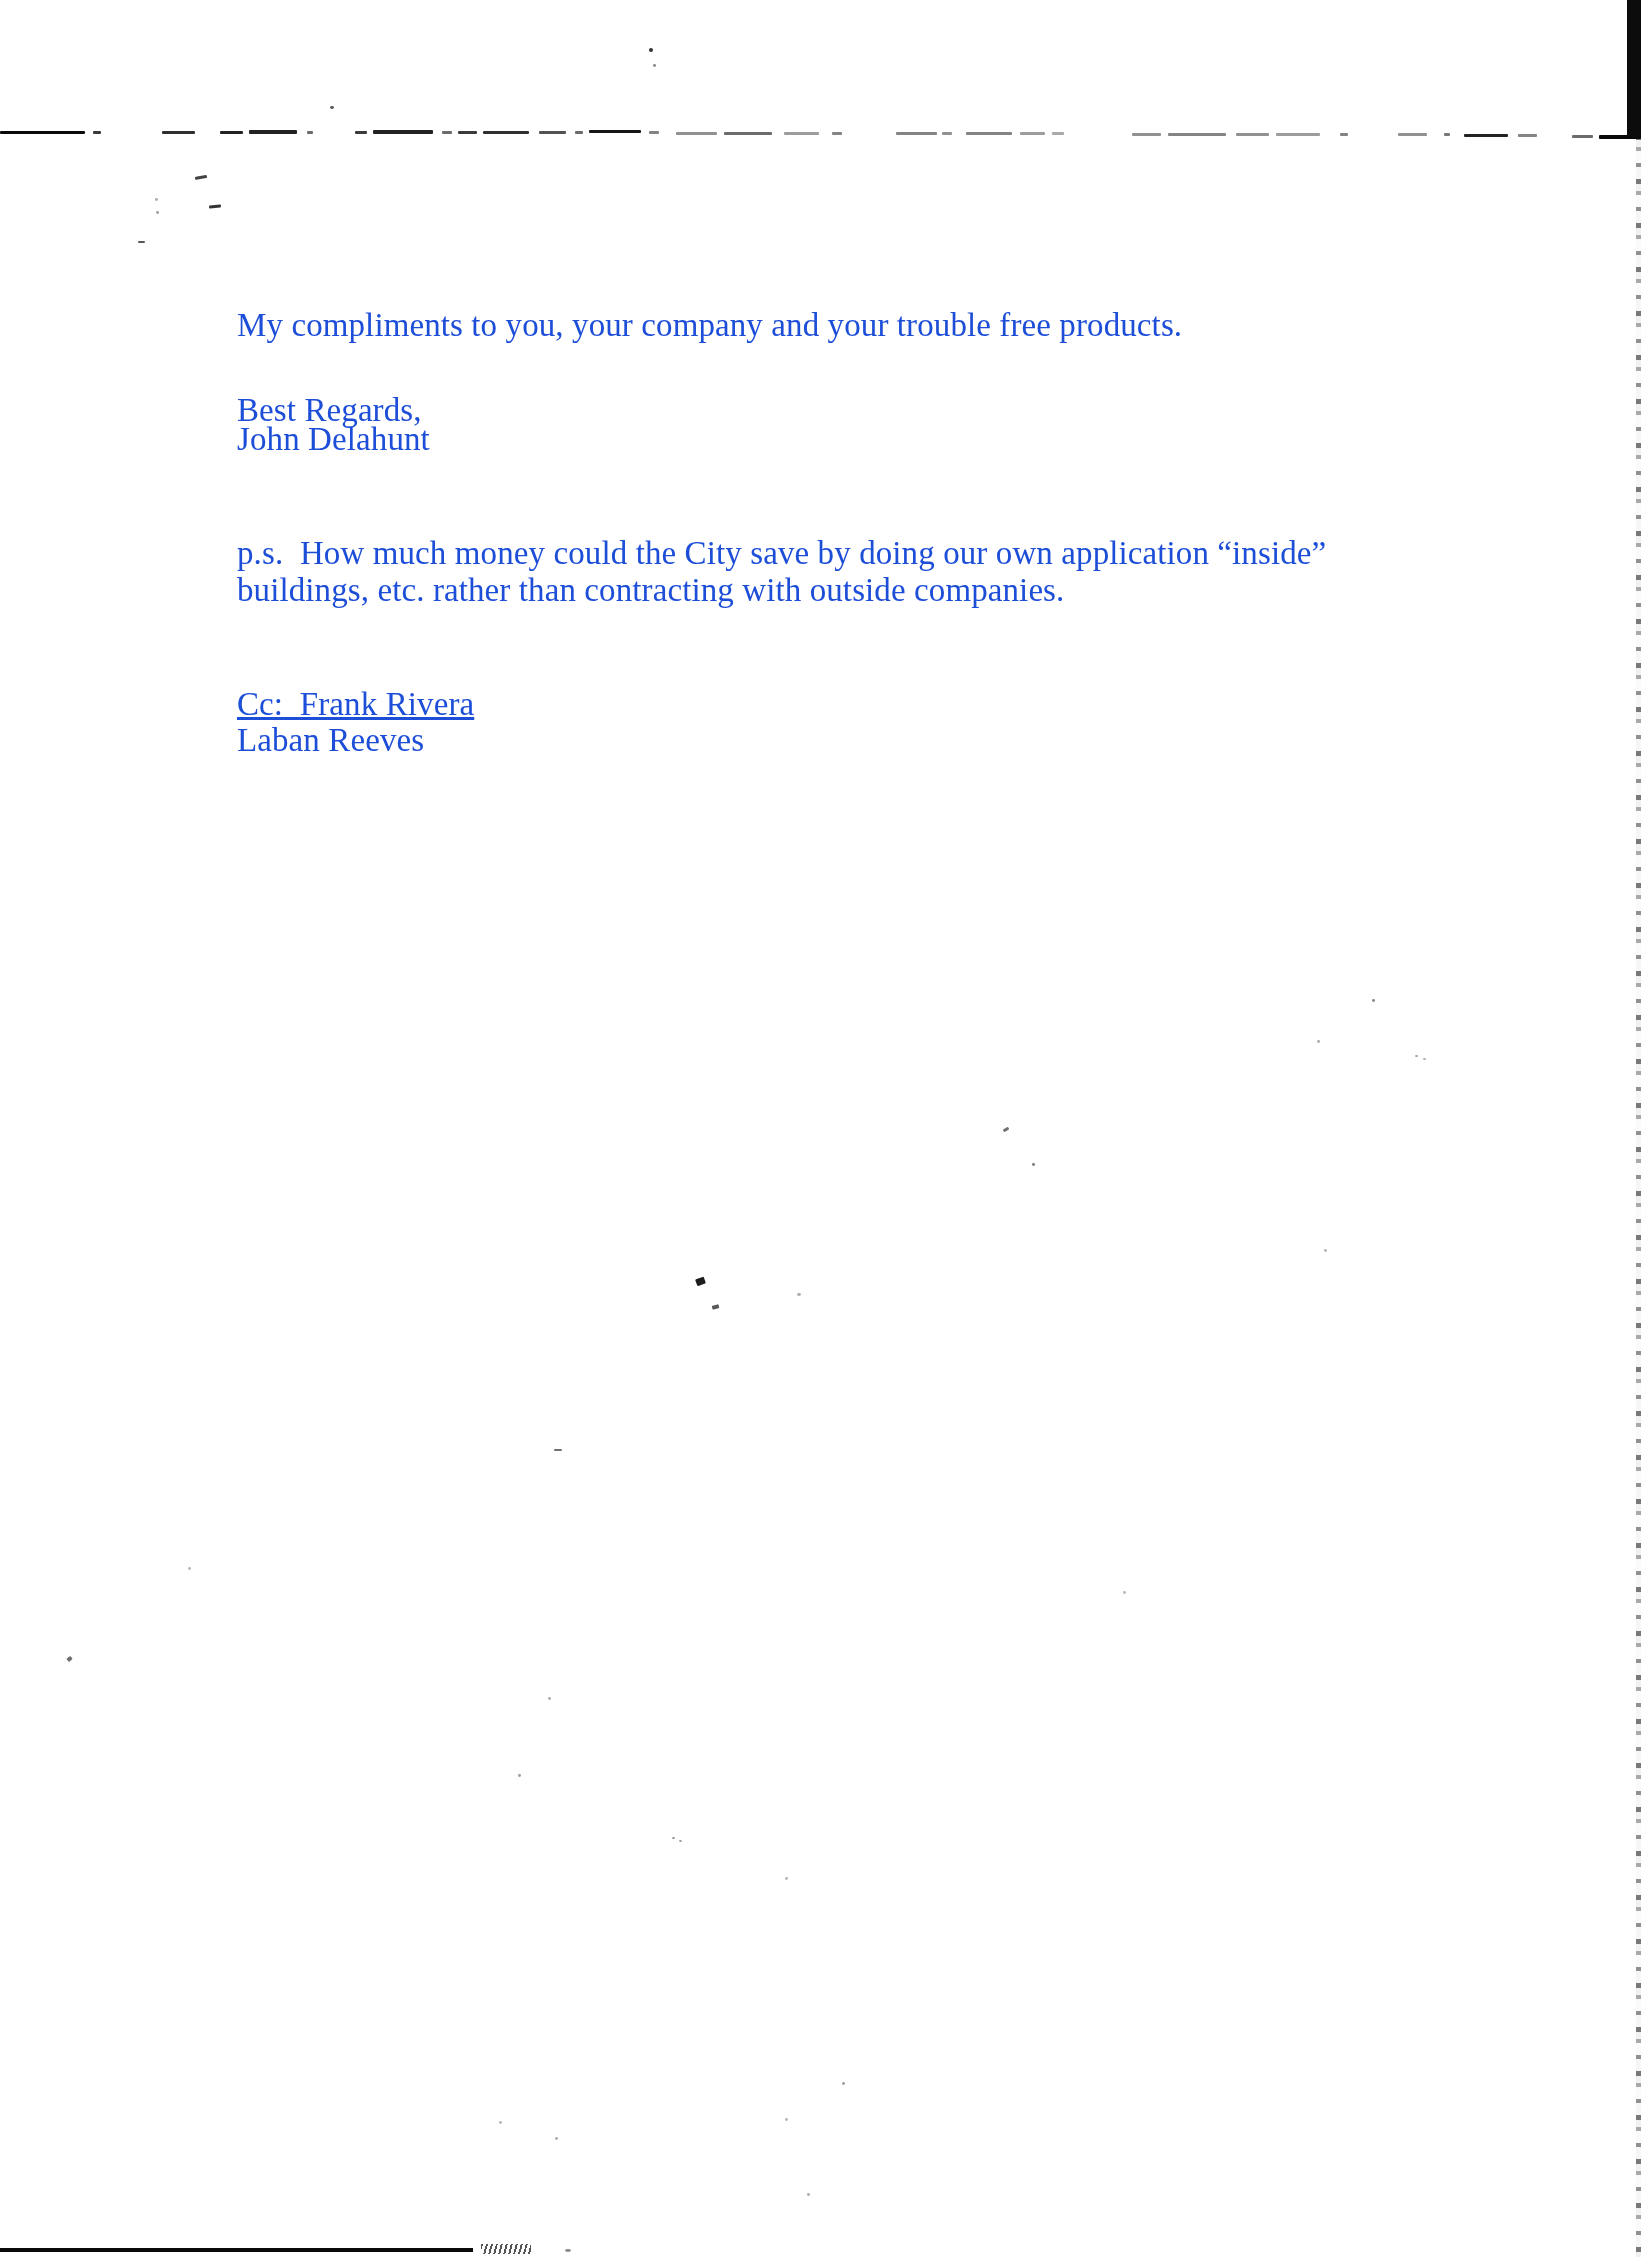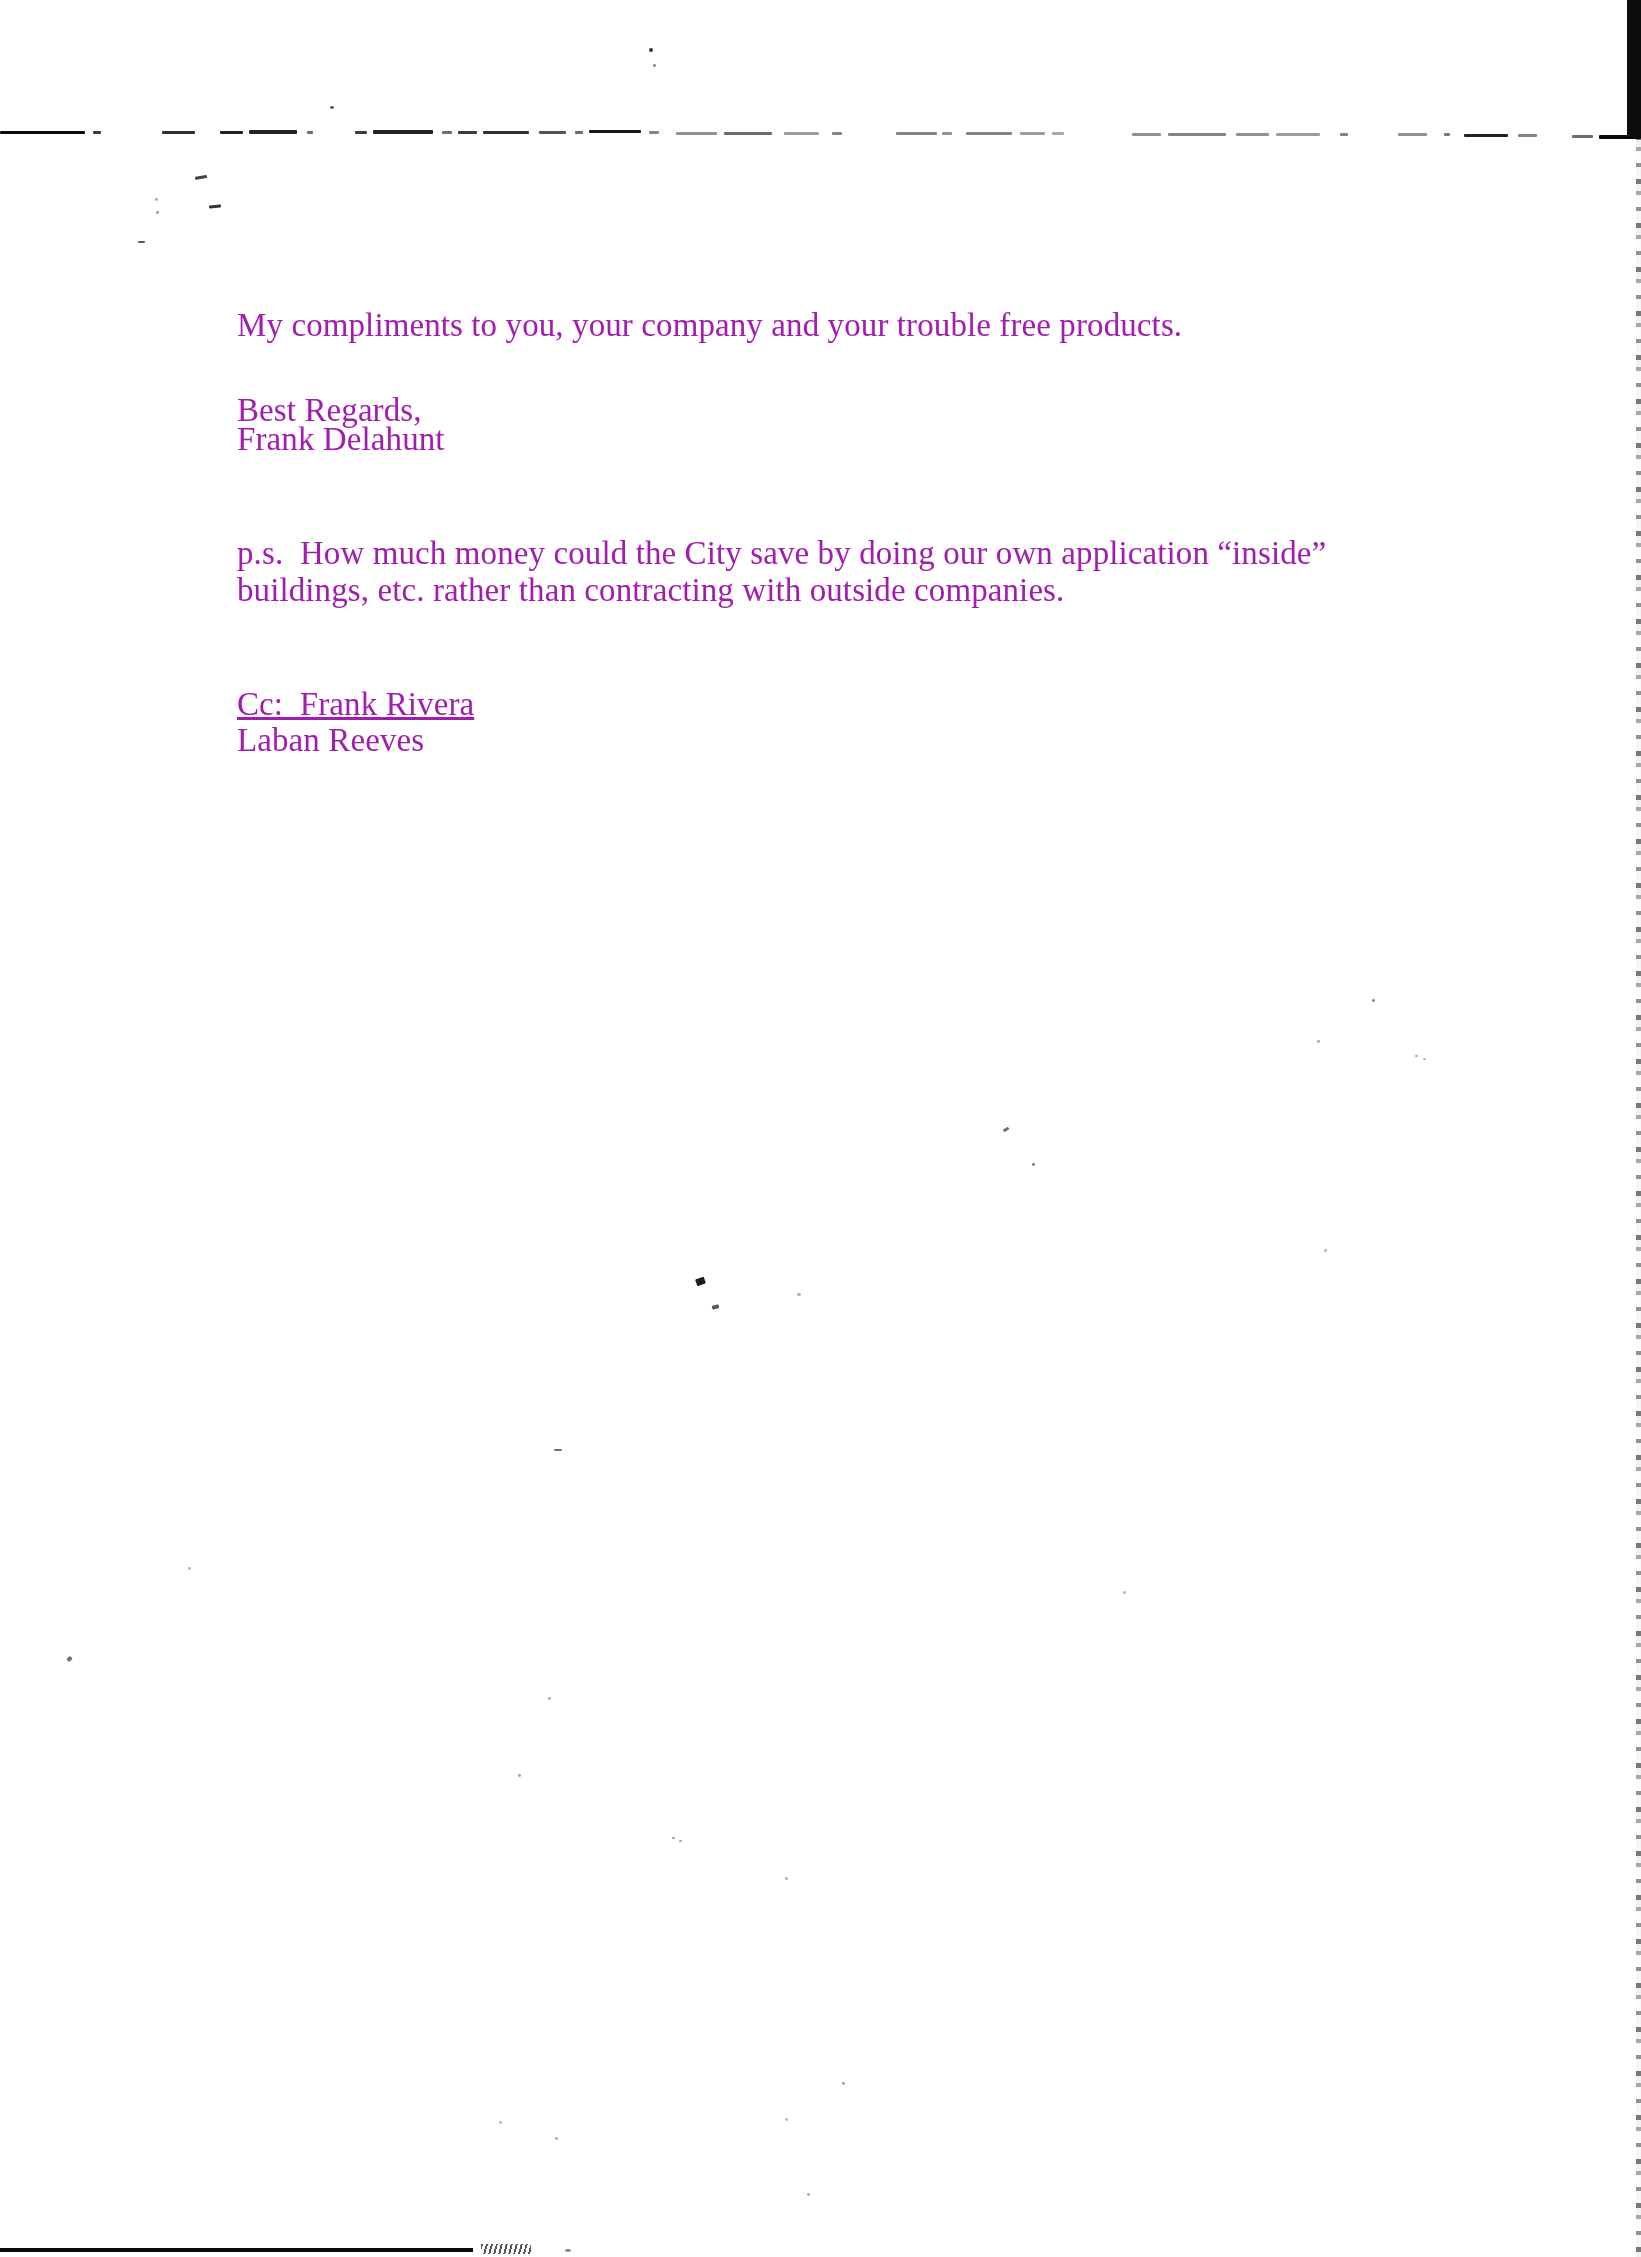--- a/index.html
+++ b/index.html
@@ -11,21 +11,21 @@
     font-family:"Liberation Serif","DejaVu Serif",serif;
   }
   
   .letter{position:absolute;inset:0;}
   .tline{
     position:absolute;
     left:237px;
     margin:0;
     font-size:33px;
     line-height:37px;
-    color:#a21caf;
+    color:#1d4ed8;
     white-space:pre-wrap;
     letter-spacing:0.1px;
   }
   .t-compliment{top:307px;}
   .t-signoff1{top:392px;}
   .t-signoff2{top:421px;}
   .t-ps1{top:535px;}
   .t-ps2{top:572px;}
   .t-cc1{top:686px;text-decoration:underline;}
   .t-cc2{top:722px;}
@@ -134,21 +134,21 @@
   <i class="speck" style="left:842px;top:2082px;width:2.9px;height:2.9px;opacity:.4;"></i>
   <i class="speck" style="left:785px;top:2118px;width:2.9px;height:2.9px;opacity:.3;"></i>
   <i class="speck" style="left:499px;top:2121px;width:2.9px;height:2.9px;opacity:.3;"></i>
   <i class="speck" style="left:555px;top:2137px;width:2.9px;height:2.9px;opacity:.35;"></i>
   <i class="speck" style="left:807px;top:2193px;width:2.9px;height:2.9px;opacity:.35;"></i>
 
   <main class="letter">
     <p class="tline t-compliment">My compliments to you, your company and your trouble free products.</p>
 
     <p class="tline t-signoff1">Best Regards,</p>
-    <p class="tline t-signoff2">Frank Delahunt</p>
+    <p class="tline t-signoff2">John Delahunt</p>
 
     <p class="tline t-ps2">buildings, etc. rather than contracting with outside companies.</p>
     <p class="tline t-ps1">p.s.  How much money could the City save by doing our own application “inside”</p>
 
     <p class="tline t-cc1">Cc:  Frank Rivera</p>
     <p class="tline t-cc2">Laban Reeves</p>
   </main>
 
 </div>
 

